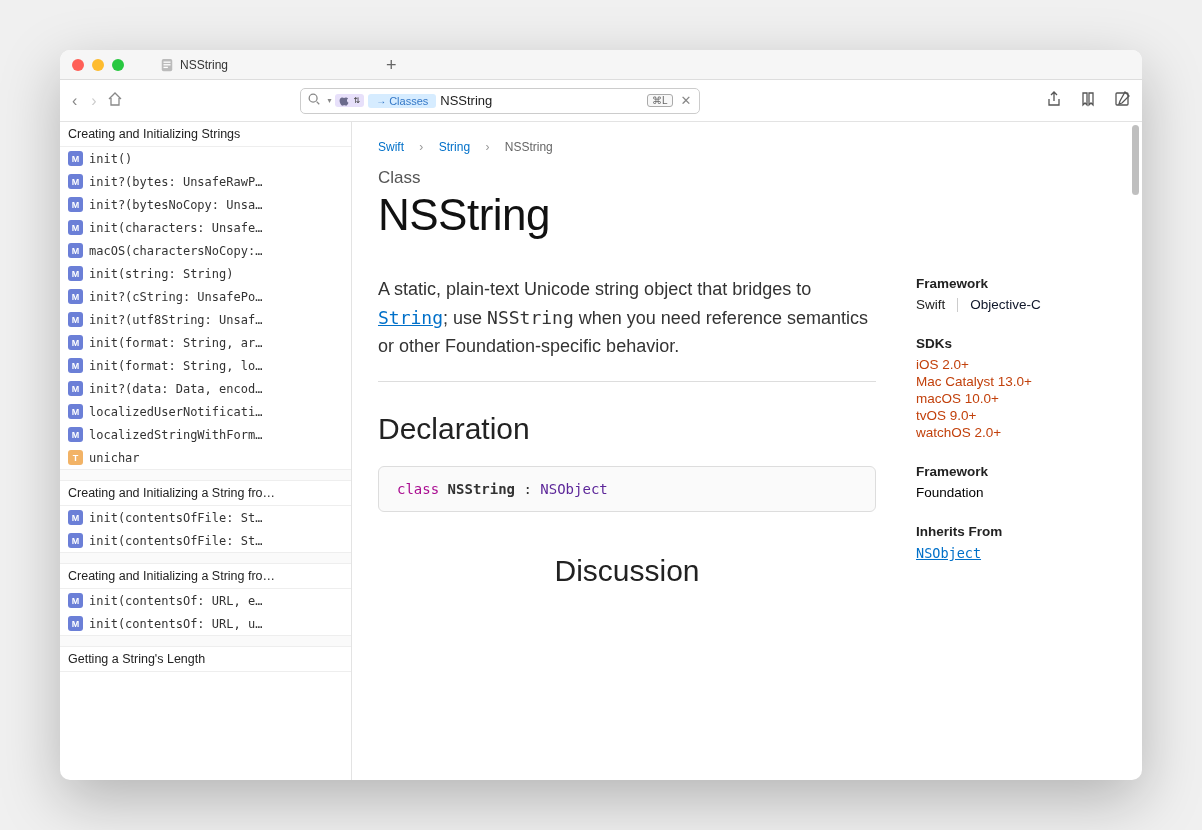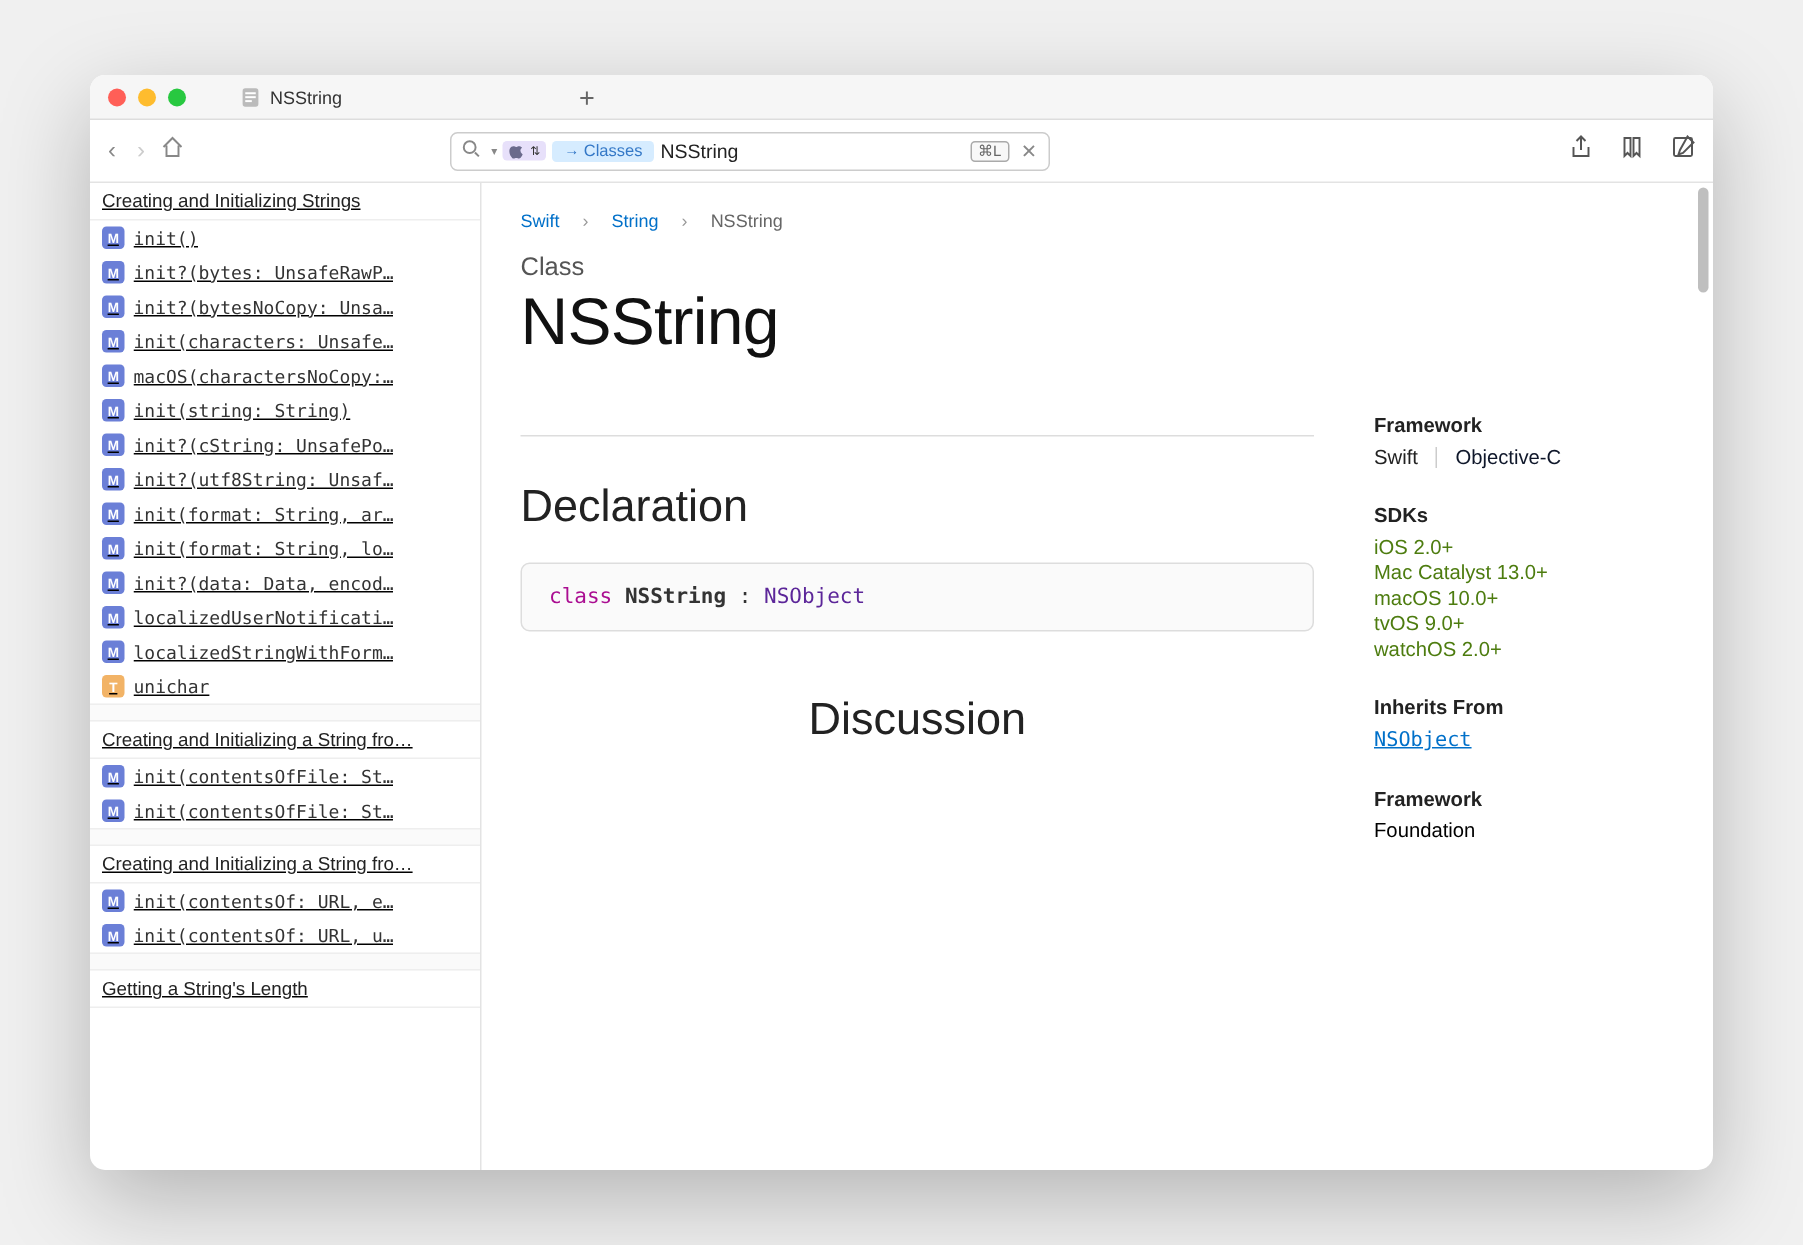--- a/index.html
+++ b/index.html
@@ -77,25 +77,24 @@
 .kbd-chip { font-size:10px; border:1px solid #aaa; border-radius:3px; padding:0 4px; color:#666; background:#f8f8f8; font-family:inherit;}
 .close-x { color:#888; padding:0 4px; font-size:13px;}
 .right-icons { display:flex; gap:18px; color:#555; }
 .right-icons svg { width:16px; height:16px; }
 .body {
   flex: 1;
   display: flex;
   overflow: hidden;
 }
 .sidebar {
-  width: 261px;
+  width: 292px;
   border-right: 1px solid #e3e3e3;
   overflow-y: auto;
   font-size: 12.5px;
-  text-decoration: underline;
 }
 .sidebar-section-header {
   padding: 5px 8px;
   font-size: 12.5px;
   font-weight: 400;
   color: #222;
   border-bottom: 1px solid #eee;
 }
 .sidebar-item {
   display: flex;
@@ -148,21 +147,21 @@
 .kw { color:#aa0d91; }
 .typ { color:#5c2699; }
 .disc-text { font-size:16px; line-height:1.55; color:#333; }
 .disc-text .codeinline { font-family: ui-monospace,"SF Mono",Menlo,monospace; }
 .disc-text a { color:#0070c9; text-decoration:none; }
 .side-h { font-weight:600; margin-bottom:6px; color:#222; }
 .lang-row { display:flex; align-items:center; gap:12px; margin-bottom:22px;}
 .lang-cur { color:#222; }
 .lang-alt { color:#0f172a; cursor:pointer; }
 .lang-div { width:1px; height:14px; background:#ccc; }
-.sdk-list div { color:#4d7c0f; margin-bottom:2px; }
+.sdk-list div { color:#c2410c; margin-bottom:2px; }
 .side-block { margin-bottom:24px; }
 .side-link { font-family: ui-monospace,"SF Mono",Menlo,monospace; color:#0070c9; }
 .scroll-ind { position:absolute; right:3px; top:3px; width:7px; height:70px; background:rgba(0,0,0,0.25); border-radius:4px; }
 </style>
 </head>
 <body>
 
 <div class="window">
 
   <div class="titlebar">
@@ -326,20 +325,23 @@
         <a href="#">String</a>
         <span class="crumb-sep">›</span>
         <span>NSString</span>
       </div>
 
       <div class="kind-label">Class</div>
       <h1 class="page-title">NSString</h1>
 
       <div class="two-col">
         <div class="main-col">
+          <p class="summary">
+            <span>A static, plain-text Unicode string object that bridges to </span><a class="codelink" href="#">String</a><span>; use </span><span class="codeinline">NSString</span><span> when you need reference semantics or other Foundation-specific behavior.</span>
+          </p>
           <hr class="sep">
 
           <h2 class="section">Declaration</h2>
           <div class="decl-box">
             <span class="kw">class</span>
             <span> </span><b>NSString</b><span> : </span><span class="typ">NSObject</span>
           </div>
 
           <h2 class="section" style="margin-top:42px;text-align:center;">Discussion</h2>
         </div>
@@ -357,24 +359,24 @@
             <div class="side-h">SDKs</div>
             <div class="sdk-list" id="sdk-list">
                 <div>iOS 2.0+</div>
                 <div>Mac Catalyst 13.0+</div>
                 <div>macOS 10.0+</div>
                 <div>tvOS 9.0+</div>
                 <div>watchOS 2.0+</div>
               </div>
           </div>
           <div class="side-block">
+            <div class="side-h">Framework</div>
+            <div>Foundation</div>
+          </div>
+          <div class="side-block">
             <div class="side-h">Inherits From</div>
             <a href="#" class="side-link">NSObject</a>
           </div>
-          <div class="side-block">
-            <div class="side-h">Framework</div>
-            <div>Foundation</div>
-          </div>
         </div>
       </div>
     </div>
   </div>
 </div>
 
 </body></html>

